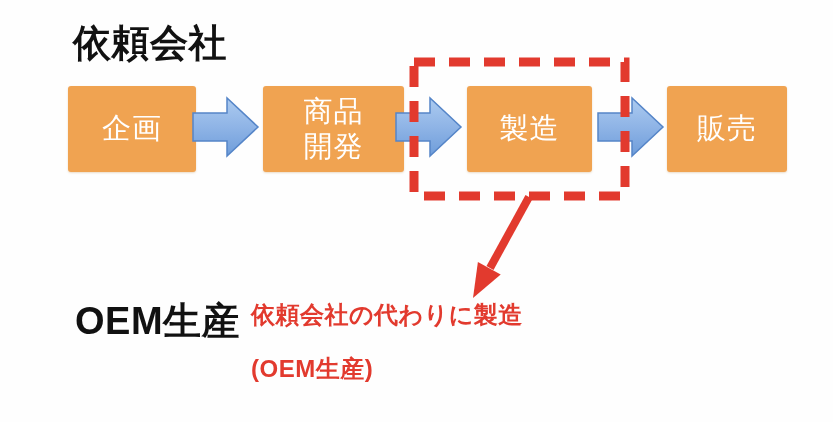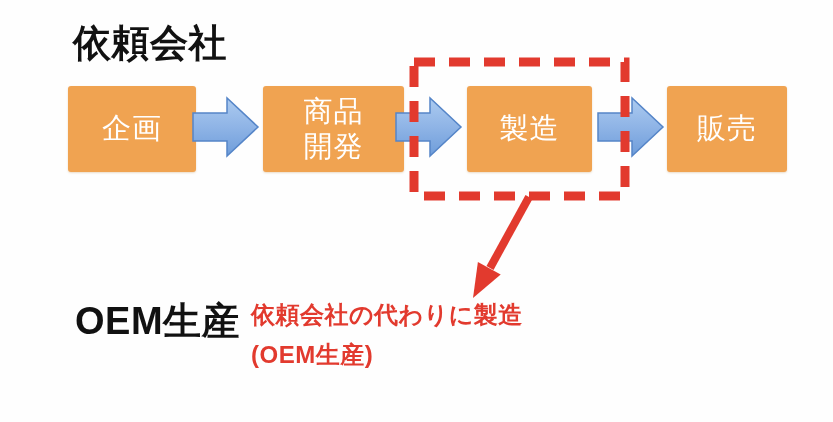--- a/index.html
+++ b/index.html
@@ -58,21 +58,21 @@
     position: absolute;
     left: 251px;
     top: 301px;
     color: #E23A2E;
     font-weight: bold;
     font-size: 24px;
     line-height: 1.2;
     white-space: nowrap;
     letter-spacing: 0.5px;
   }
-  .annotation .line2 { margin-top: 11px; }
+  .annotation .line2 { margin-top: 25px; }
 </style>
 </head>
 <body>
 
 <div class="canvas">
 
   <div class="section-label label-top">依頼会社</div>
 
   <div class="flow-box box-planning">企画</div>
 

